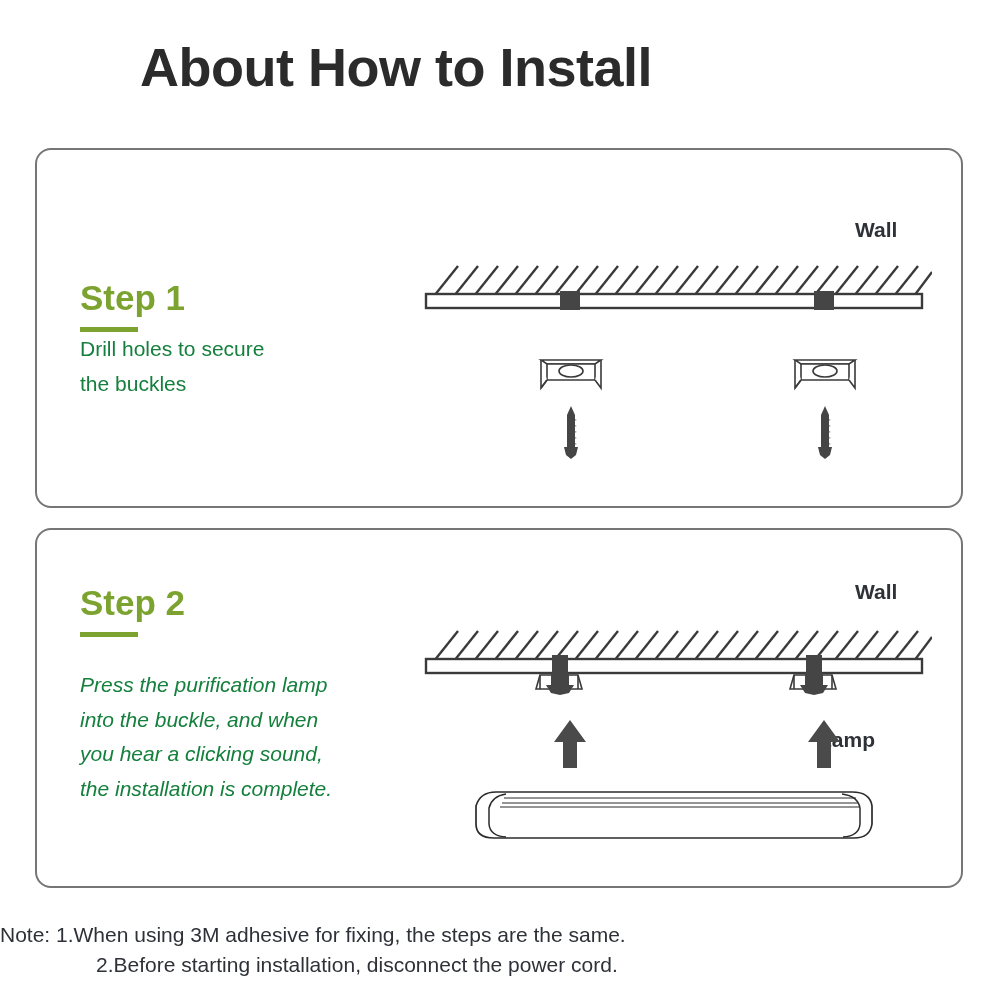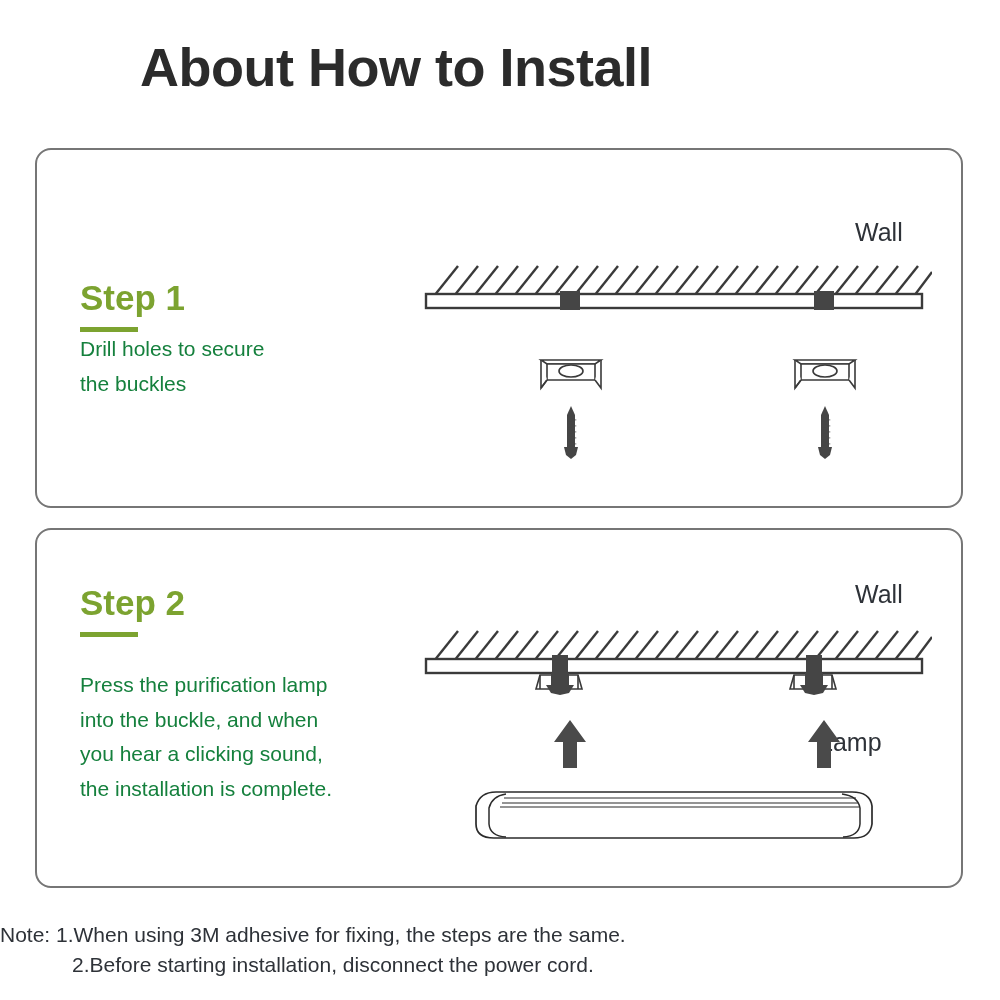--- a/index.html
+++ b/index.html
@@ -65,47 +65,48 @@
     position: absolute;
     left: 43px;
     font-size: 21px;
     line-height: 1.65;
     color: #15803d;
     white-space: pre-line;
   }
   #step1-head { top: 97px; margin-top: 33px; }
   #step1-body { top: 182px; }
   #step2-head { top: 55px; }
-  #step2-body { top: 138px; }
+  #step2-body { top: 138px; font-style: italic; }
 
   
   .scene-label {
     position: absolute;
-    font-size: 25px;
+    font-size: 21px;
     color: #2e3238;
+    font-weight: bold;
   }
 
   svg { display: block; }
   .scene {
     position: absolute;
   }
 
   
   .note {
     position: absolute;
     left: 0;
     top: 920px;
     width: 1000px;
     text-align: left;
     font-size: 21px;
     line-height: 1.45;
     color: #2e3238;
   }
   .note-line { display: block; }
-  .note-line-2 { padding-left: 72px; }
+  .note-line-2 { padding-left: 72px; margin-left: 24px; }
 </style>
 </head>
 <body>
 
 <div class="page-title">About How to Install</div>
 
 <div class="card" id="card-step1">
 
   <div class="step-head" id="step1-head">
     <div class="step-title">Step 1</div>

